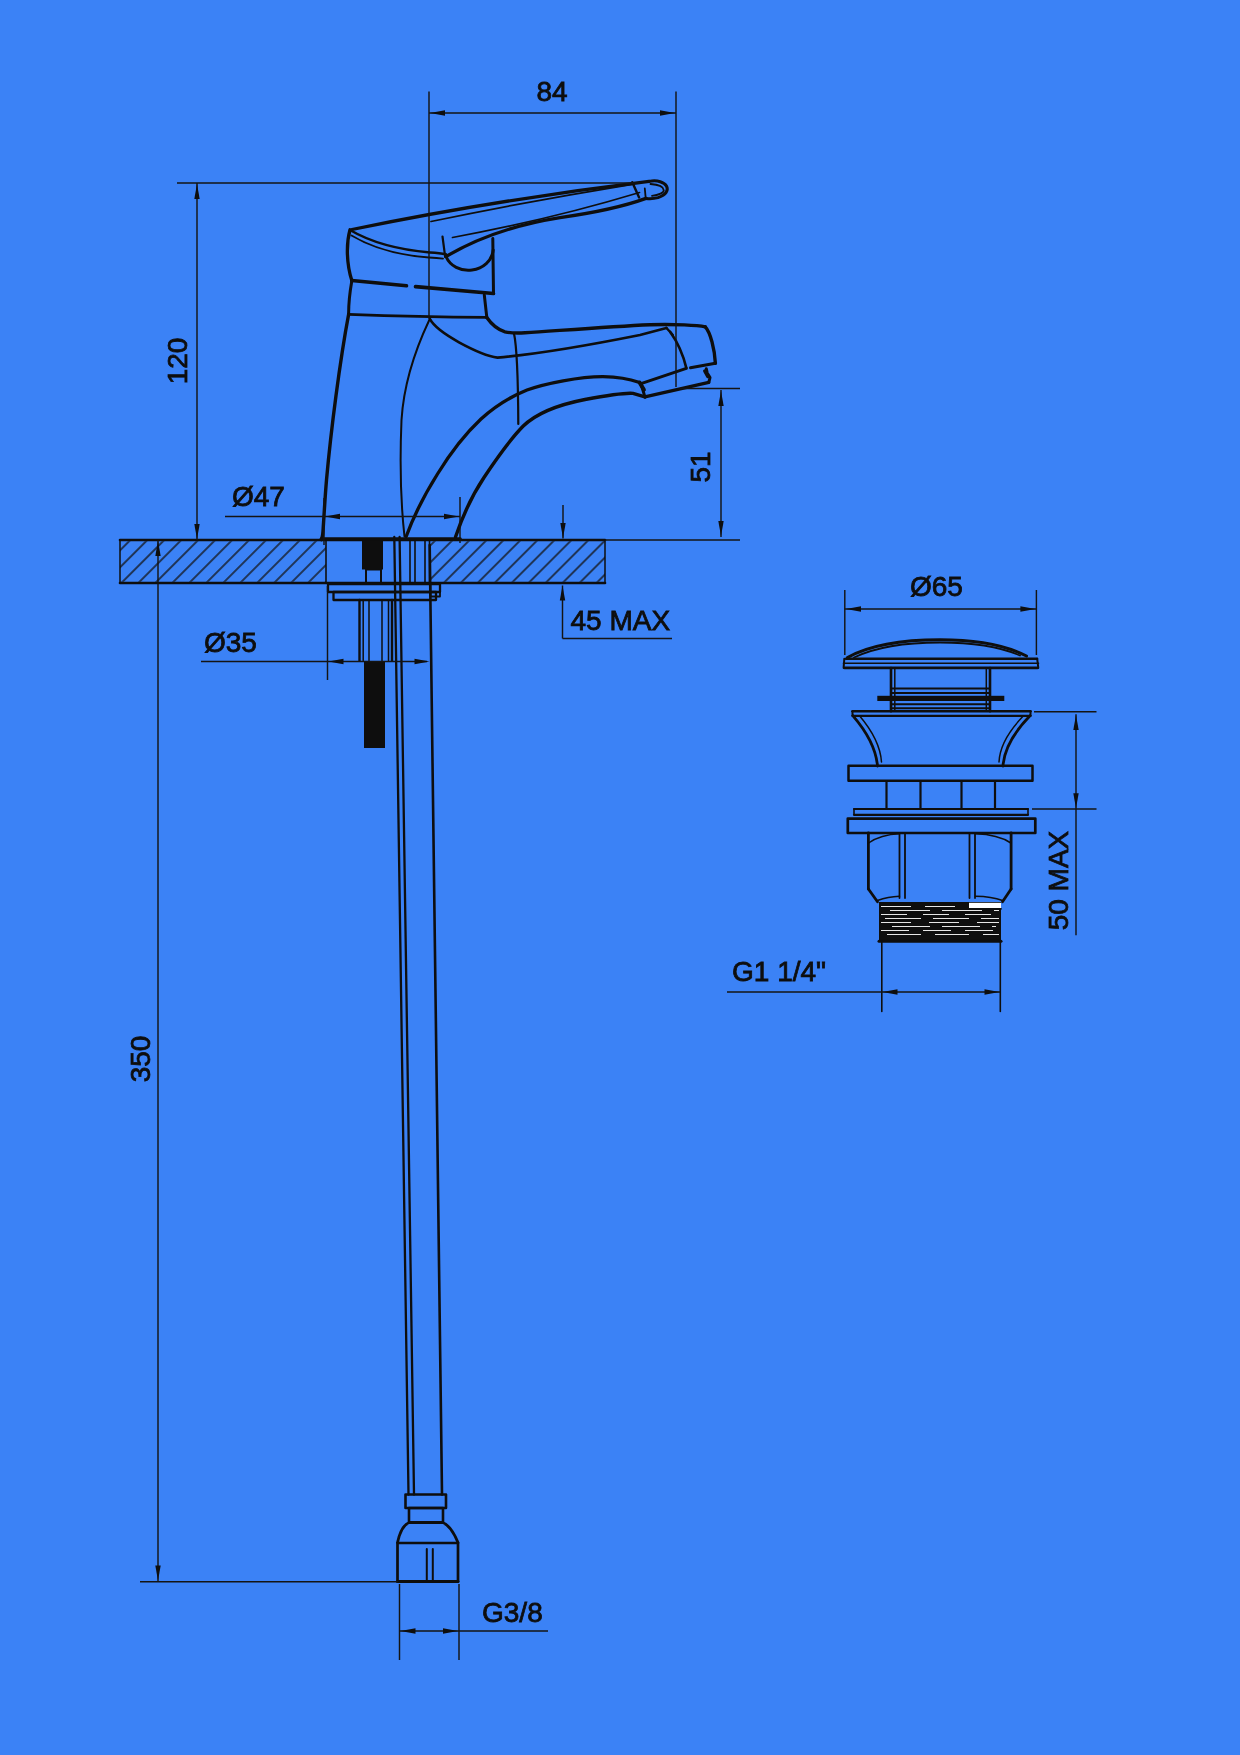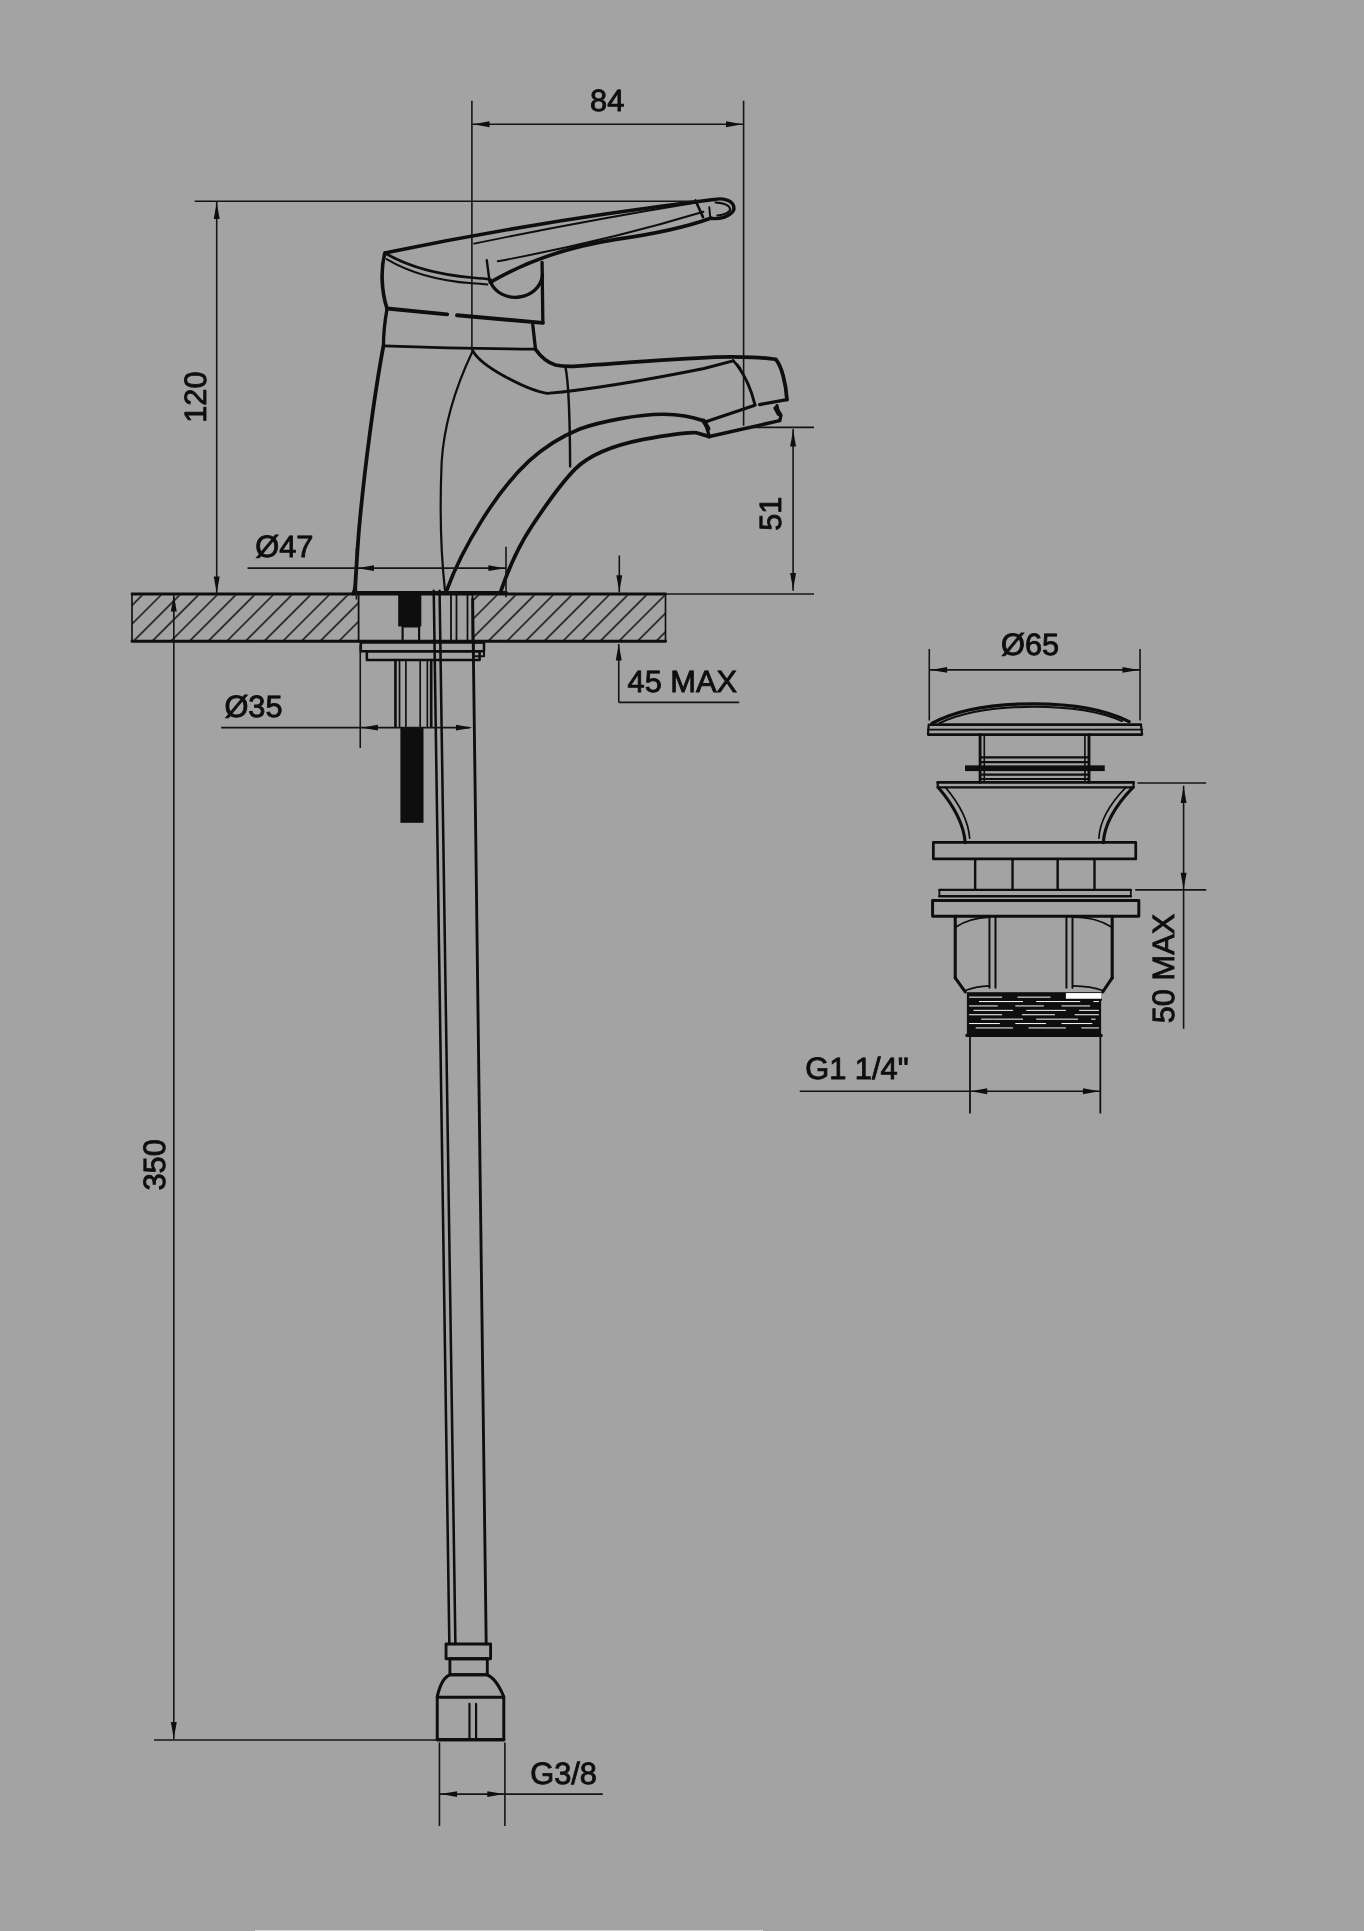--- a/index.html
+++ b/index.html
@@ -1,16 +1,16 @@
 <!DOCTYPE html>
 <html><head>
 <meta charset="utf-8">
 <style>
 html,body{margin:0;padding:0;background:#fff;}
-#page{width:1240px;height:1755px;position:relative;background:#a3a3a3;}
+#page{width:1240px;height:1755px;position:relative;background:#3b82f6;}
 svg{position:absolute;top:0;left:0;}
 text{font-family:"Liberation Sans",sans-serif;font-size:28px;fill:#0e0e0e;stroke:#0e0e0e;stroke-width:0.8;}
 .b{stroke:#0e0e0e;fill:none;stroke-linecap:round;stroke-linejoin:round;}
 .t{stroke:#141414;fill:none;stroke-width:1.45;stroke-linecap:butt;}
 .ar{fill:#0e0e0e;stroke:none;}
 </style>
 </head>
 <body>
 <div id="page">
 <svg width="1240" height="1755" viewBox="0 0 1240 1755">

